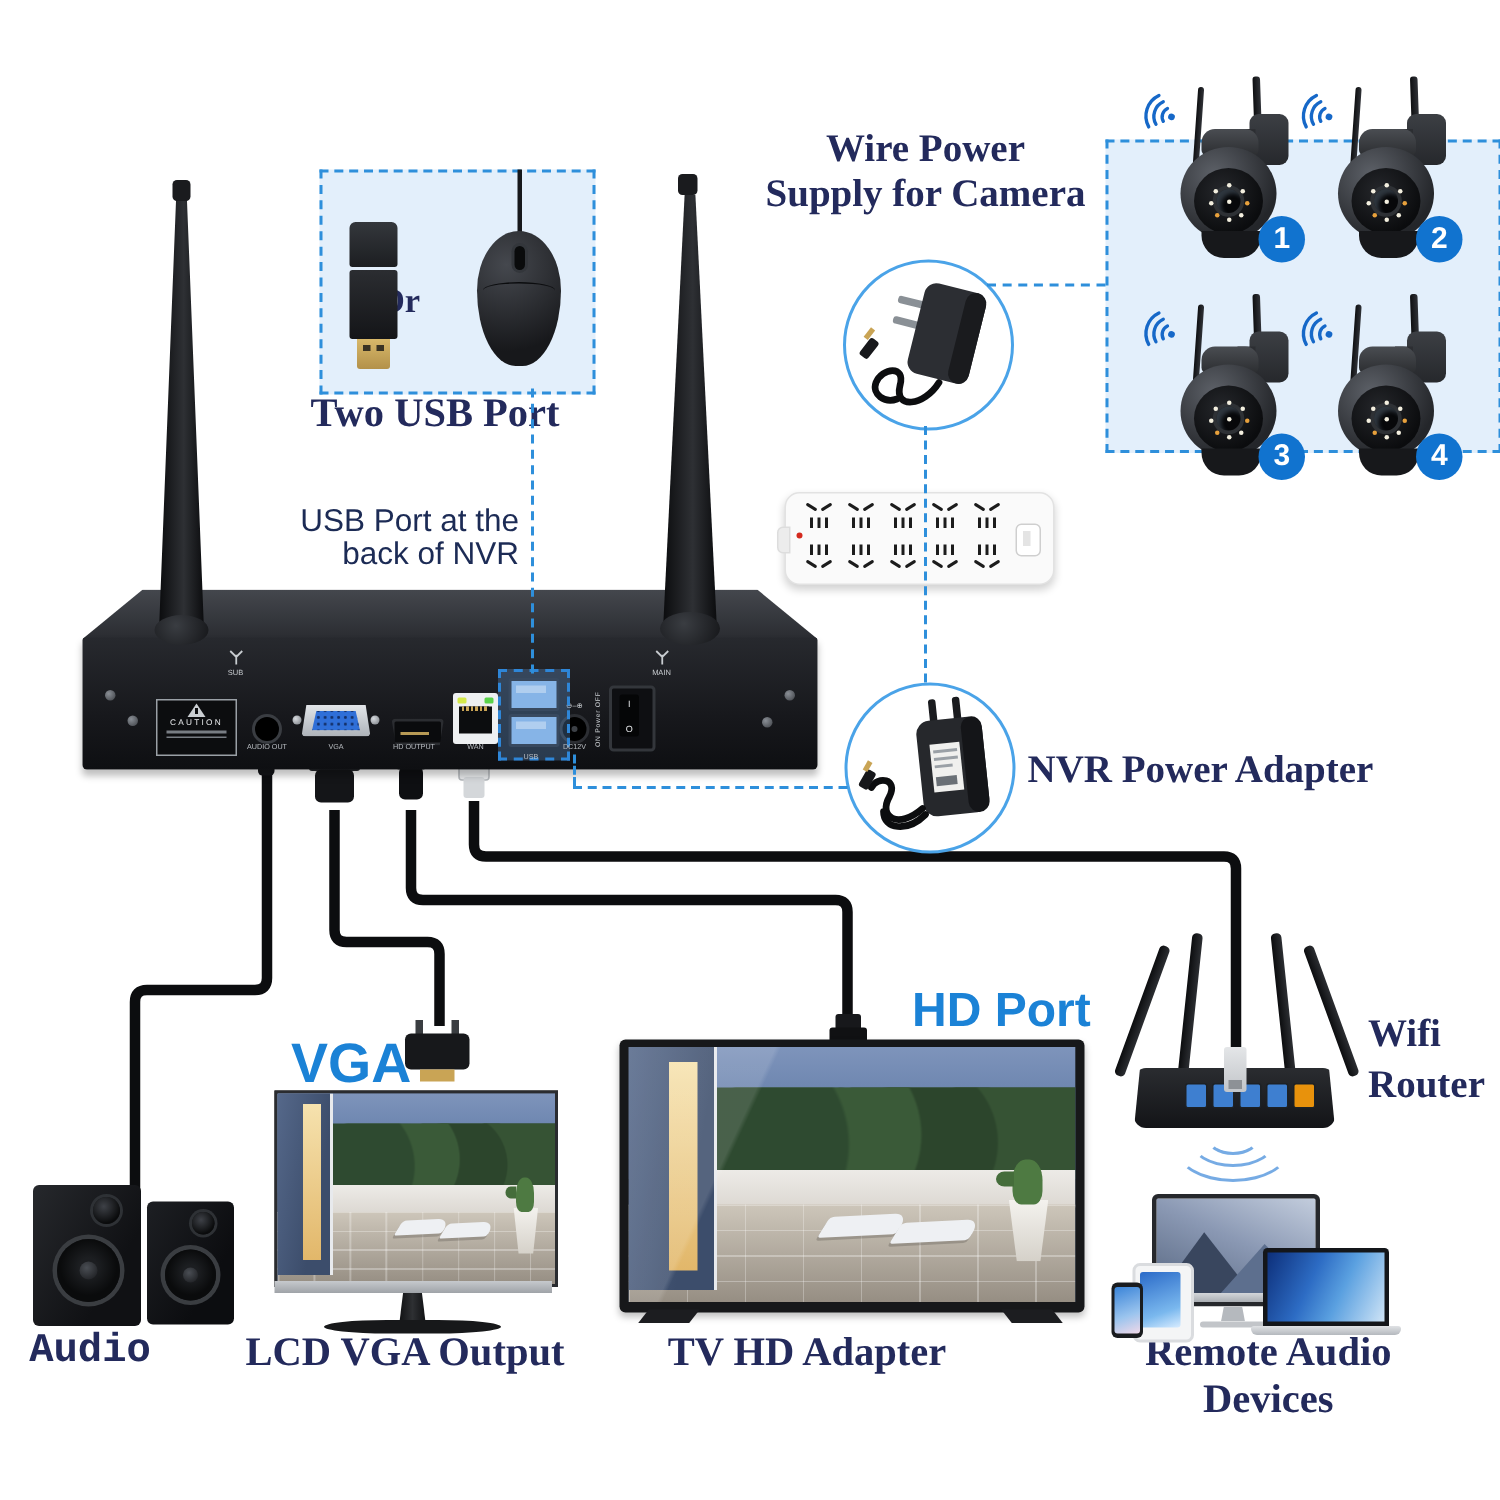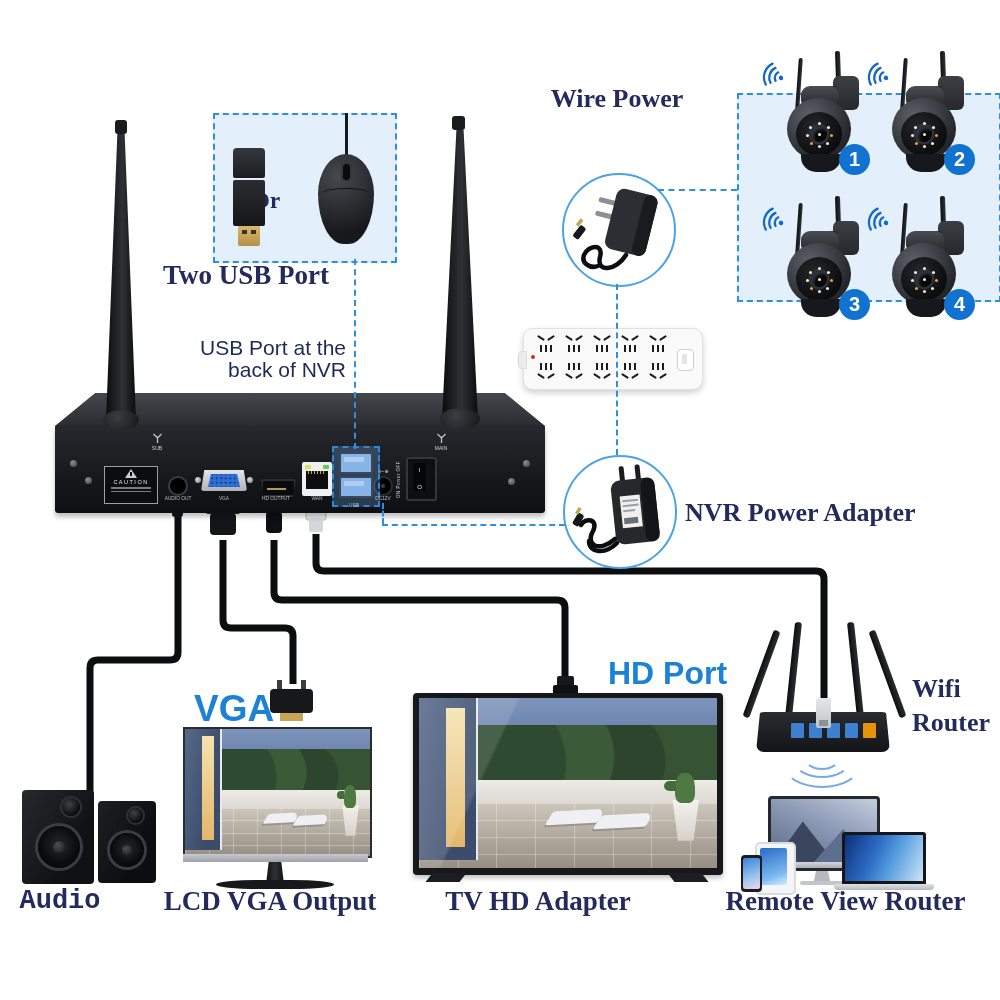--- a/index.html
+++ b/index.html
@@ -205,29 +205,30 @@
         <i></i>
       </i>
     </div>
   <div class="abs ortext h-serif">Or</div>
   <div class="abs mouse">
       <i class="cord"></i>
       <i class="mbody"></i>
       <i class="seam"></i>
       <i class="wheel"></i>
     </div>
-  <div class="abs h-serif" style="left:163px;top:260px;width:210px;font-size:27px;text-align:left;">Two USB Port</div>
+  <div class="abs h-serif" style="left:163px;top:260px;width:210px;font-size:27px;text-align:right;">Two USB Port</div>
 
   <div class="abs" style="left:180px;top:337px;width:166px;text-align:right;font-size:21px;color:#1c2b55;line-height:22px;">
     <span>USB Port at the</span><br>
     <span>back of NVR</span>
   </div>
 
   <div class="abs h-serif" style="left:495px;top:84px;width:244px;font-size:26px;text-align:center;line-height:30px;">
     <span>Wire Power</span><br>
+    <span>Supply for Camera</span>
   </div>
 
   <div class="abs pcircle" style="left:562px;top:173px;width:110px;height:110px;">
     <svg width="110" height="110" viewBox="0 0 110 110">
       <g transform="rotate(14 66 48)">
         <rect x="30" y="30" width="18" height="5" rx="2" fill="#8a9096"></rect>
         <rect x="30" y="44" width="18" height="5" rx="2" fill="#8a9096"></rect>
         <rect x="46" y="16" width="42" height="62" rx="8" fill="#2c2e33"></rect>
         <rect x="74" y="16" width="14" height="62" rx="7" fill="#1a1b1e"></rect>
       </g>
@@ -642,15 +643,15 @@
     </div>
   <div class="abs iphone">
       <i></i>
     </div>
   <div class="abs mbook">
     <div class="scr">
         <i></i>
       </div>
     <div class="deck"></div>
   </div>
-  <div class="abs h-serif caption" style="left:718px;top:886px;width:255px;">Remote View Router</div>
+  <div class="abs h-serif caption" style="left:718px;top:886px;width:255px;">Remote Audio Devices</div>
 
 </div>
 
 </body></html>

